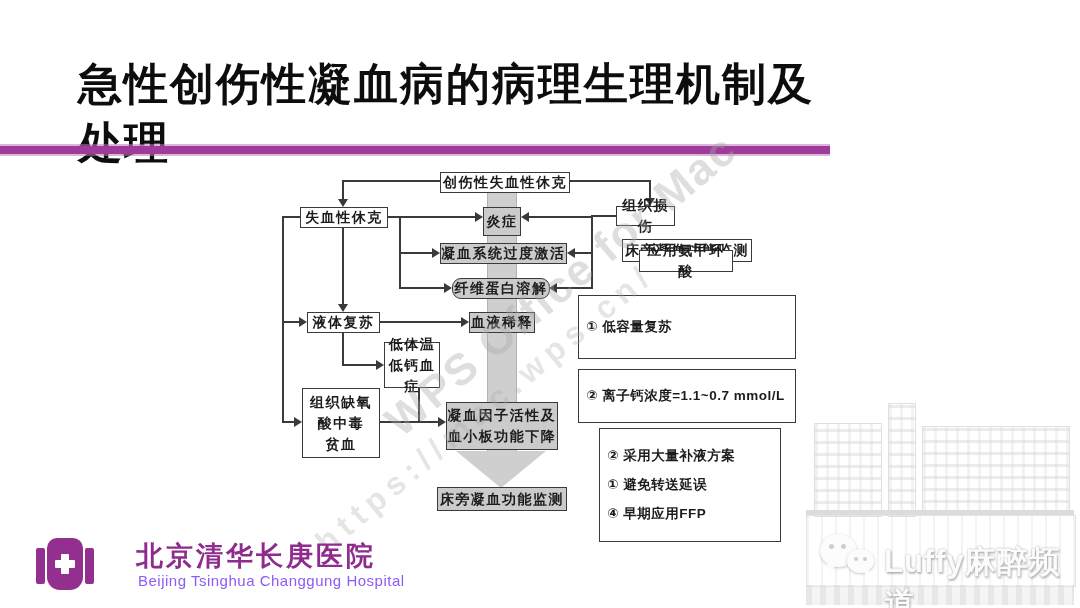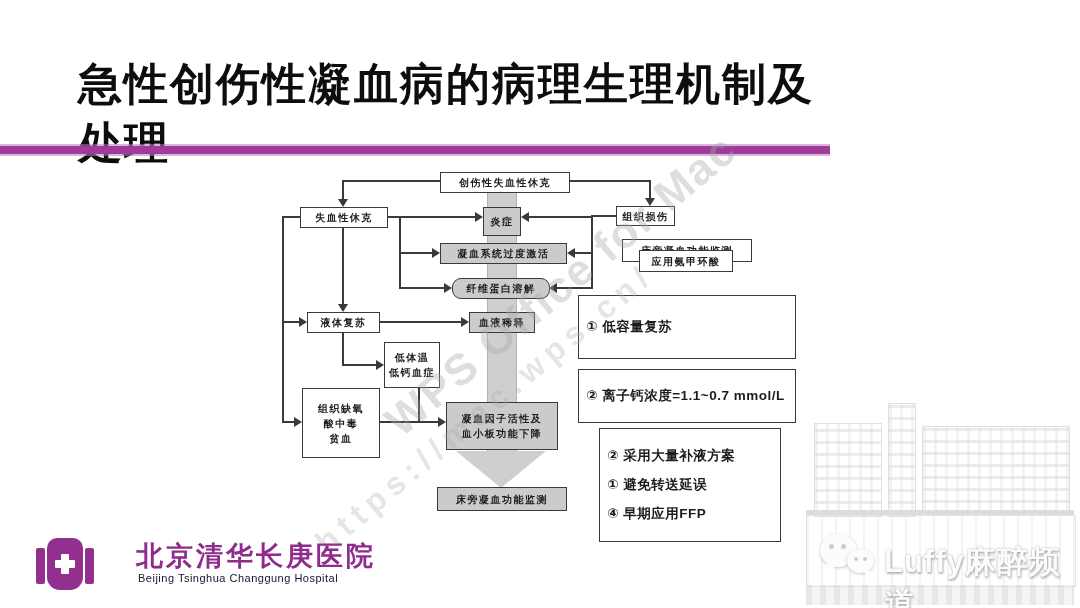--- a/index.html
+++ b/index.html
@@ -14,21 +14,21 @@
     font-size:44px;font-weight:bold;color:#0d0d0d;letter-spacing:2px;
   }
   .accent-bar{
     position:absolute;left:0;top:146px;width:830px;height:8px;
     background:#9e3d99;box-shadow:0 -2px 0 rgba(190,120,190,.55),0 2px 0 rgba(190,120,190,.55);
   }
   
   .fbox{
     position:absolute;border:1.5px solid #3a3a3a;background:#fff;box-sizing:border-box;
     display:flex;align-items:center;justify-content:center;text-align:center;
-    font-weight:bold;font-size:10px;color:#1c1c1c;letter-spacing:1.5px;
+    font-weight:bold;font-size:14px;color:#1c1c1c;letter-spacing:1.5px;
     white-space:pre-line;line-height:1.5;z-index:3;
   }
   .gray{background:#cbcbcb;}
   .pbox{
     position:absolute;border:1.5px solid #3a3a3a;background:#fff;box-sizing:border-box;
     font-weight:bold;font-size:13.5px;color:#1c1c1c;padding:12px 7px;
     display:flex;flex-direction:column;justify-content:space-around;z-index:3;
   }
   .pline{white-space:nowrap;letter-spacing:.5px;}
   
@@ -79,21 +79,21 @@
   .emb-center{left:11px;top:0;width:36px;height:52px;border-radius:10px 10px 13px 13px;}
   .emb-cross-h{position:absolute;left:19px;top:22px;width:20px;height:8px;background:#fff;border-radius:1px;}
   .emb-cross-v{position:absolute;left:25px;top:16px;width:8px;height:20px;background:#fff;border-radius:1px;}
   .hosp-cn{
     position:absolute;left:100px;top:0px;
     font-family:"Liberation Serif","DejaVu Serif",serif;
     font-size:27px;font-weight:bold;color:#8e2b8c;letter-spacing:3px;white-space:nowrap;
   }
   .hosp-en{
     position:absolute;left:102px;top:34px;
-    font-size:11px;color:#0f172a;letter-spacing:.5px;white-space:nowrap;
+    font-size:15px;color:#8b5cf6;letter-spacing:.5px;white-space:nowrap;
   }
 </style>
 </head>
 <body>
 
 <div class="slide-title">急性创伤性凝血病的病理生理机制及处理</div>
 <div class="accent-bar"></div>
 
 <div class="building">
   <div class="bwin" style="left:8px;top:25px;width:66px;height:92px;"></div>

